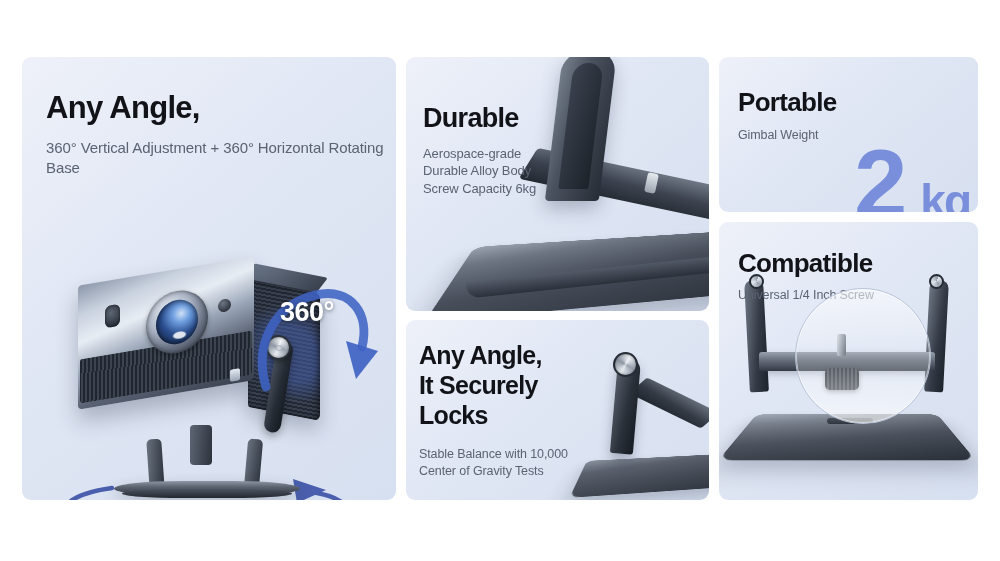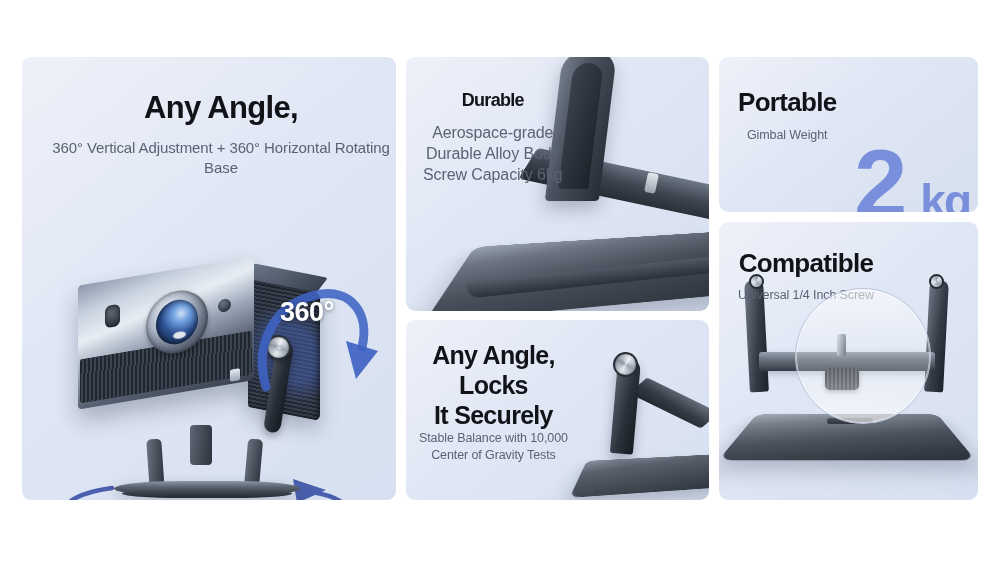--- a/index.html
+++ b/index.html
@@ -30,40 +30,40 @@
     line-height:1.14;
   }
   .sub{
     color:#5b6373;
     line-height:1.34;
     letter-spacing:-0.1px;
   }
 
   #panel-any-angle .headline{ font-size:31px; }
   #panel-any-angle .sub{ font-size:15px; }
-  #panel-durable .headline{ font-size:18px; }
-  #panel-durable .sub{ font-size:16px; }
+  #panel-durable .headline{ font-size:27px;margin-top:13px; }
+  #panel-durable .sub{ font-size:13px; }
   #panel-portable .headline{ font-size:26px; }
   #panel-portable .sub{ font-size:12.5px; }
   #panel-compatible .headline{ font-size:26px; }
   #panel-compatible .sub{ font-size:12.5px; }
   #panel-locks .headline{ font-size:25px; line-height:1.2; }
   #panel-locks .sub{ font-size:12.5px; }
 
-  .txtblock{ position:absolute; z-index:6;text-align:center; }
+  .txtblock{ position:absolute; z-index:6; }
   #t-anyangle  { left:24px; top:33px; }
   #t-anyangle .sub{ margin-top:13px; }
   #t-durable   { left:17px; top:33px; }
   #t-durable .sub{ margin-top:11px; }
   #t-portable  { left:19px; top:31px; }
   #t-portable .sub{ margin-top:9px; }
   #t-compat    { left:19px; top:27px; }
   #t-compat .sub{ margin-top:8px; }
   #t-locks     { left:13px; top:20px; }
-  #t-locks .sub{ margin-top:0; }
+  #t-locks .sub{ margin-top:16px; }
 
   
   #kg-wrap{
     position:absolute; right:8px; bottom:-14px; z-index:5;
     display:flex; align-items:baseline;
     color:#7a8fdb; font-weight:bold; letter-spacing:-3px;
   }
   #kg-num{ font-size:96px; line-height:.88; }
   #kg-unit{ font-size:46px; line-height:.88; letter-spacing:-2px; margin-left:16px; }
 
@@ -434,22 +434,22 @@
     <div id="scene5">
       <div class="l-base"></div>
       <div class="l-arm2"></div>
       <div class="l-arm"></div>
       <div class="l-knob"></div>
     </div>
 
     <div class="txtblock" id="t-locks">
       <div class="headline">
         <div>Any Angle,</div>
+        <div>It Securely</div>
         <div>Locks</div>
-        <div>It Securely</div>
       </div>
       <div class="sub">
         <div>Stable Balance with 10,000</div>
         <div>Center of Gravity Tests</div>
       </div>
     </div>
   </div>
 
 </div>
 

